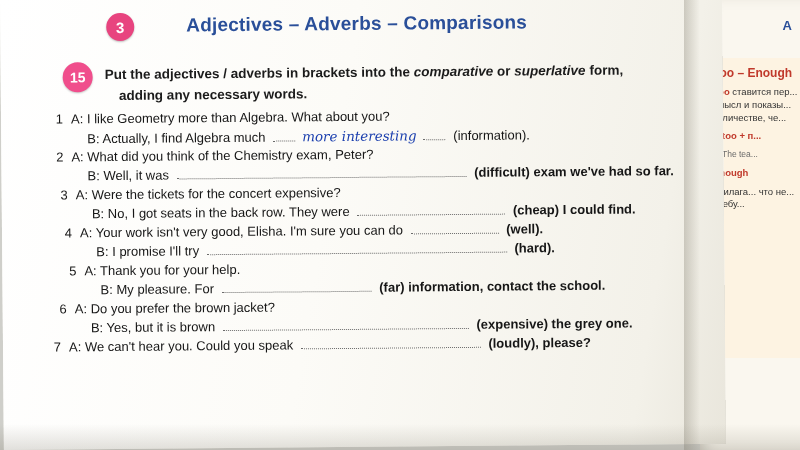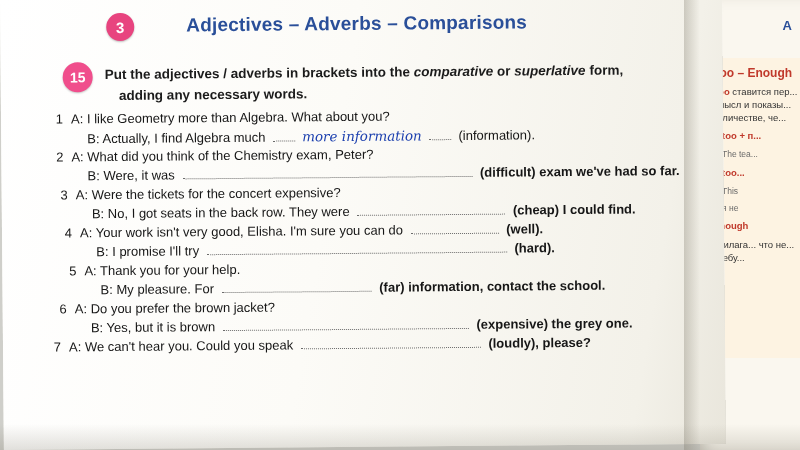--- a/index.html
+++ b/index.html
@@ -116,25 +116,20 @@
   <div class="rtitle">A</div>
   <div class="rbox">
     <h4>Too – Enough</h4>
     <p>
       <span class="red">Too</span><span> ставится пер... смысл и показы... количестве, че...</span>
     </p>
     <div class="bullet">
       <p><span class="red">too + п...</span></p>
       <p class="sub">The tea...</p>
     </div>
-    <div class="bullet">
-      <p><span class="red">too...</span></p>
-      <p class="sub">This</p>
-      <p class="sub">я не</p>
-    </div>
     <p>
       <span class="red">Enough</span>
     </p>
     <p>прилага... что не... требу...</p>
     <div class="bullet"></div>
   </div>
   <div class="dotcol">
       <i></i>
       <i></i>
       <i></i>
@@ -160,34 +155,34 @@
 
     <div class="item" style="height:38px;">
       <div class="num" style="left:46px;top:0;">1</div>
       <div class="line" style="left:70px;top:0;">
         <span class="spk">A:</span>
         <span>I like Geometry more than Algebra. What about you?</span>
       </div>
       <div class="line" style="left:86px;top:19px;">
         <span class="spk">B:</span>
         <span>Actually, I find Algebra much</span>
-        <span class="dots" style="width:22px;"></span><span class="hand">more information</span><span class="dots" style="width:22px;"></span>
+        <span class="dots" style="width:22px;"></span><span class="hand">more interesting</span><span class="dots" style="width:22px;"></span>
         <span>(information).</span>
       </div>
     </div>
 
     <div class="item" style="height:38px;">
       <div class="num" style="left:46px;top:0;">2</div>
       <div class="line" style="left:70px;top:0;">
         <span class="spk">A:</span>
         <span>What did you think of the Chemistry exam, Peter?</span>
       </div>
       <div class="line" style="left:86px;top:19px;">
         <span class="spk">B:</span>
-        <span>Were, it was</span>
+        <span>Well, it was</span>
         <span class="dots" style="width:290px;"></span>
         <span class="cue">(difficult) exam we've had so far.</span>
       </div>
     </div>
 
     <div class="item" style="height:38px;">
       <div class="num" style="left:50px;top:0;">3</div>
       <div class="line" style="left:74px;top:0;">
         <span class="spk">A:</span>
         <span>Were the tickets for the concert expensive?</span>

